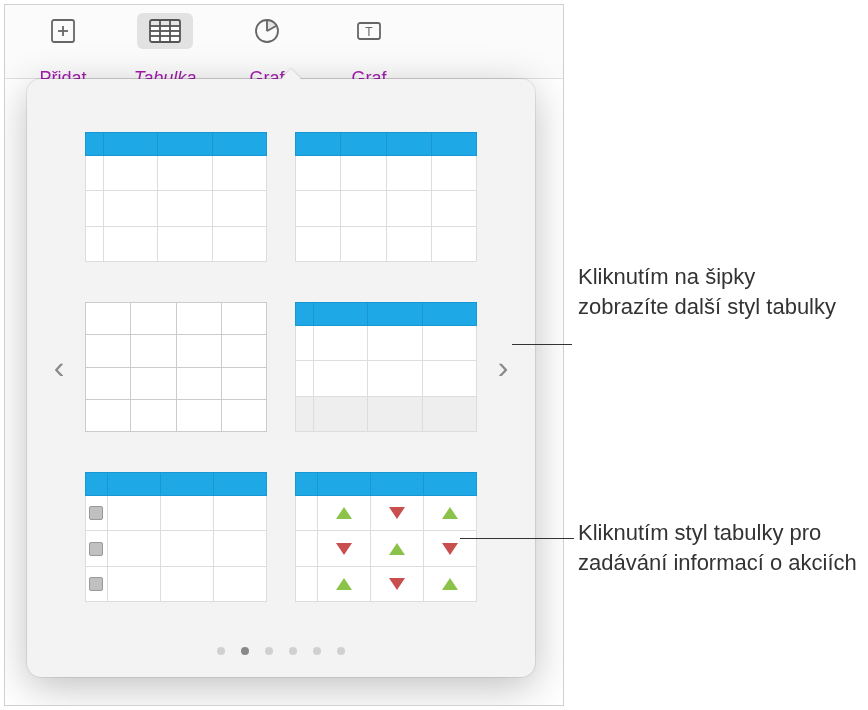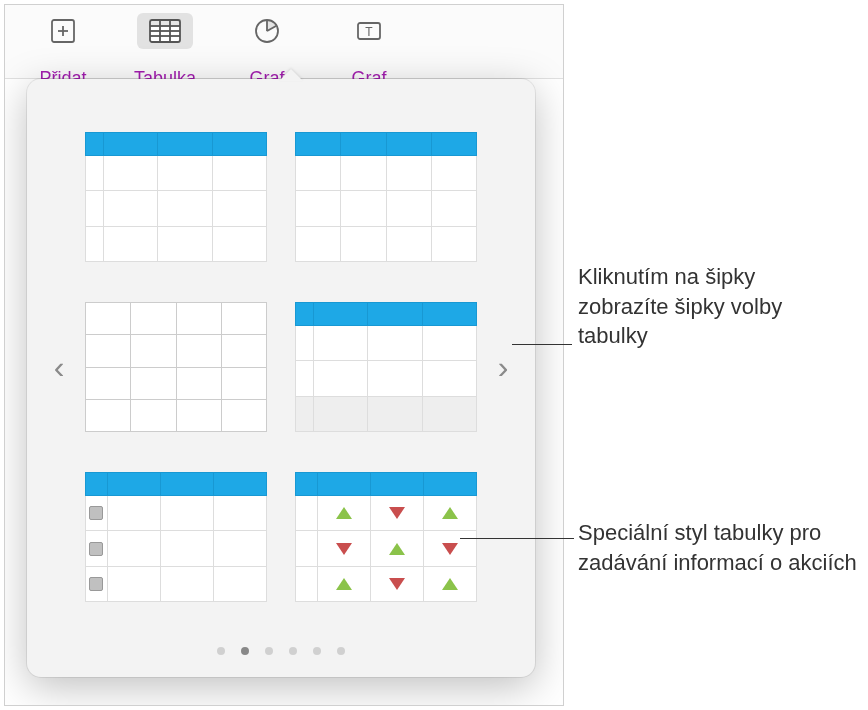--- a/index.html
+++ b/index.html
@@ -37,20 +37,21 @@
     .toolbar-item {
       display: flex;
       flex-direction: column;
       align-items: center;
       width: 100px;
       padding: 4px 0;
       cursor: pointer;
     }
     .toolbar-item.selected {
       position: relative;
+      font-style: italic;
     }
     .toolbar-item.selected .icon-box {
       background: #e2e2e2;
       border-radius: 6px;
     }
     .toolbar-label {
       font-size: 18px;
       color: #a21caf;
       margin-top: 19px;
     }
@@ -466,16 +467,16 @@
       <div class="dot active"></div>
       <div class="dot"></div>
       <div class="dot"></div>
       <div class="dot"></div>
       <div class="dot"></div>
     </div>
   </div>
 </div>
 
 <div class="callout-line" style="top:344px; left:512px; width:60px;"></div>
-<div class="callout" style="top:262px; left:578px; width:272px;">Kliknutím na šipky zobrazíte šipky volby tabulky</div>
+<div class="callout" style="top:262px; left:578px; width:272px;">Kliknutím na šipky zobrazíte další styl tabulky</div>
 
 <div class="callout-line" style="top:538px; left:460px; width:114px;"></div>
-<div class="callout" style="top:518px; left:578px; width:286px;">Speciální styl tabulky pro zadávání informací o akciích</div>
+<div class="callout" style="top:518px; left:578px; width:286px;">Kliknutím styl tabulky pro zadávání informací o akciích</div>
 
 </body></html>

